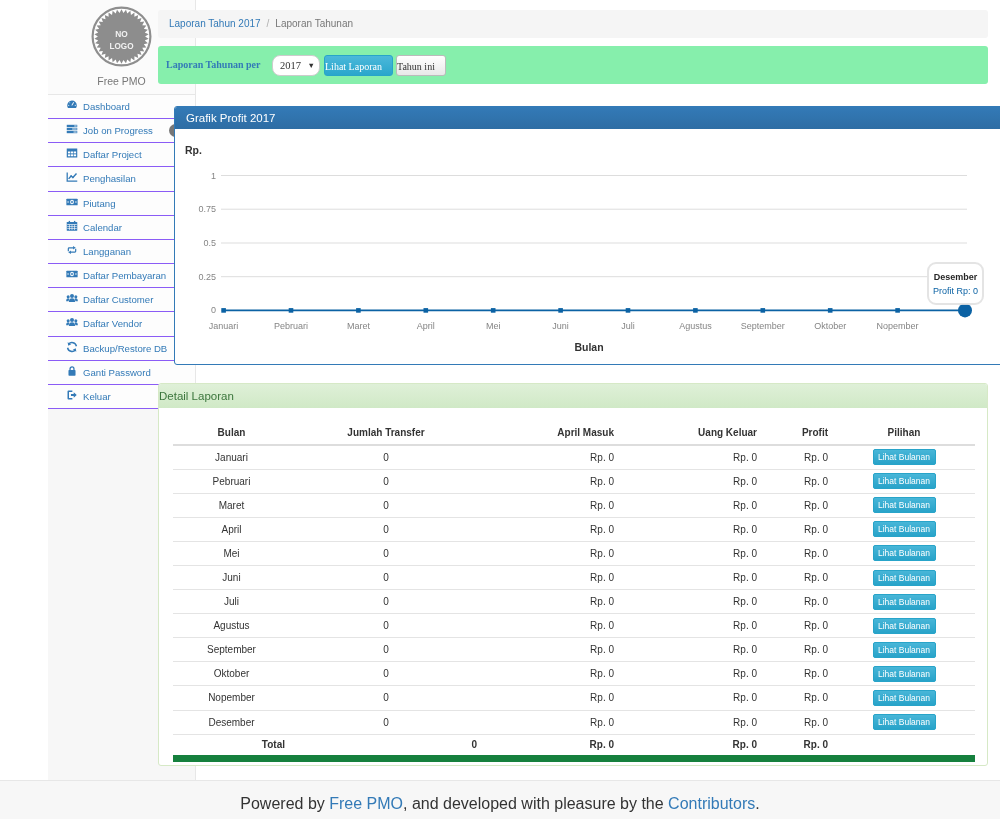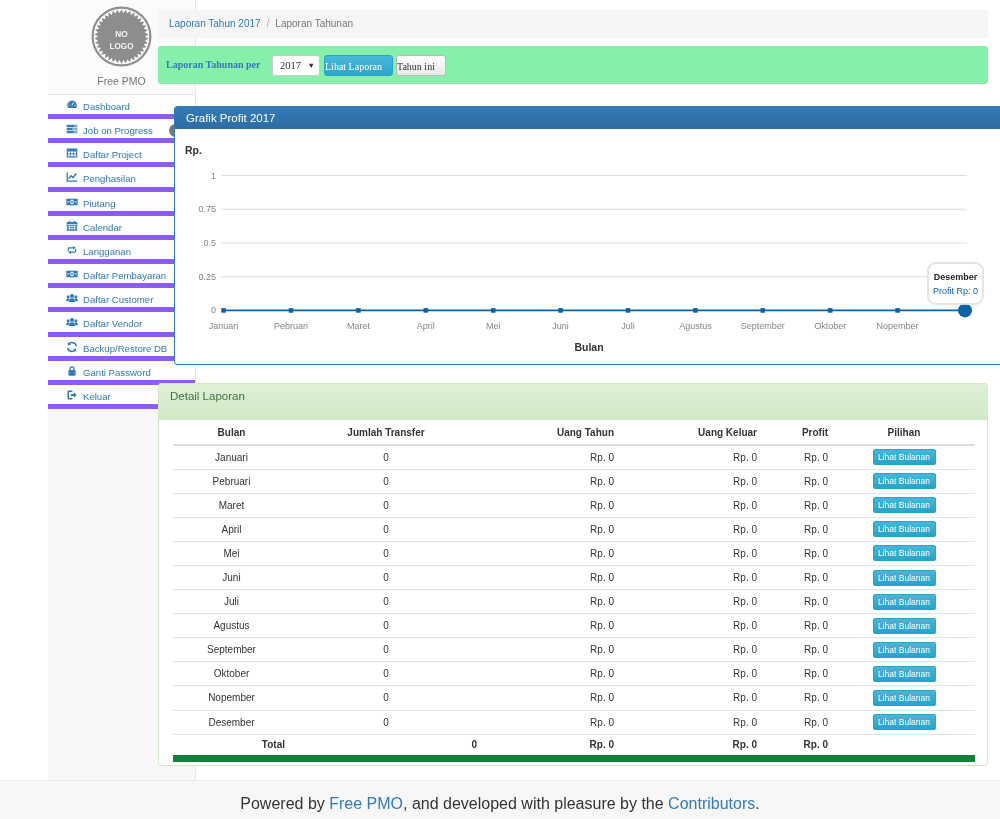--- a/index.html
+++ b/index.html
@@ -6,45 +6,45 @@
 html,body { width:1000px; height:819px; }
 body { font-family:"Liberation Sans",sans-serif; font-size:10px; color:#333; background:#fff; position:relative; overflow:hidden; }
 a { color:#337ab7; text-decoration:none; }
 
 
 #sidebar { position:absolute; left:8px; top:0; width:148px; height:781px; background:#f7f7f7; border-right:1px solid #e7e7e7;margin-left:40px; }
 #logo-block { height:95px; padding-top:6px; border-bottom:1px solid #e7e7e7; text-align:center; overflow:hidden; background:#fbfbfb; }
 #logo-block svg { display:block; margin:0 auto; }
 #brand { color:#777; font-size:10.5px; margin-top:7px; }
 #menu { list-style:none; }
-#menu li { display:block; height:24.17px; line-height:23.17px; font-size:9.6px; background:#fdfdfd; border-bottom:5px solid #8b5cf6; padding-left:18px; color:#337ab7; white-space:nowrap; position:relative; }
+#menu li { display:block; height:24.17px; line-height:23.17px; font-size:9.6px; background:#fdfdfd; border-bottom:1px solid #8b5cf6; padding-left:18px; color:#337ab7; white-space:nowrap; position:relative; }
 #menu li .ic { display:inline-block; width:12px; height:11px; vertical-align:-1px; margin-right:5px; }
 #menu .badge0 { position:absolute; right:11px; top:5px; width:15px; height:13px; background:#777; color:#fff; border-radius:8px; text-align:center; line-height:13px; font-size:8px; font-weight:bold; }
 #menu .chev { position:absolute; right:9px; top:0; color:#666; font-size:9.5px; }
 
 
 #content { position:absolute; left:158px; top:0; width:830px; }
 #breadcrumb { position:absolute; left:0; top:10px; width:830px; height:28px; background:#f5f5f5; border-radius:3px; line-height:28px; padding-left:11px; color:#777; }
 #breadcrumb .sep { color:#b0b0b0; padding:0 6px; }
 
 #formbar { position:absolute; left:0; top:46px; width:830px; height:38px; background:#86efac; border-radius:3px;font-family:Liberation Serif, serif; }
 #formbar .lbl { position:absolute; left:8px; top:0; line-height:38px; font-weight:bold; color:#337ab7; font-size:10px; }
-#sel { position:absolute; left:114px; top:9px; width:48px; height:21px; background:#fff; border:1px solid #ccc; border-radius:3px; line-height:19px; padding-left:7px; color:#333; font-size:10.5px; }
+#sel { position:absolute; left:114px; top:9px; width:48px; height:21px; background:#fff; border:1px solid #ccc; border-radius:8px; line-height:19px; padding-left:7px; color:#333; font-size:10.5px; }
 #sel .car { position:absolute; right:4px; top:0; line-height:20px; font-size:7.5px; color:#333; }
 .btn { position:absolute; top:9px; height:21px; border-radius:3px; font-size:10px; line-height:21px; }
 #btn-lihat { left:166px; width:69px; background:linear-gradient(#4bb8da,#2aa6cc); border:1px solid #28a4c9; color:#fff; }
 #btn-tahun { left:238px; width:50px; background:linear-gradient(#ffffff,#e8e8e8); border:1px solid #bbb; color:#333; }
 
 
 #chartpanel { position:absolute; left:16px; top:106px; width:830px; height:259px; border:1px solid #337ab7; border-radius:3px; background:#fff; }
 #chartpanel .hd { height:22px; background:linear-gradient(#337ab7,#2e6da4); color:#fff; font-size:11.5px; line-height:22px; padding-left:11px; border-radius:2px 2px 0 0; }
 
 
 #detailpanel { position:absolute; left:0; top:383px; width:830px; height:383px; border:1px solid #d6e9c6; border-radius:3px; background:#fff; }
-#detailpanel .hd { height:36px; background:linear-gradient(#dff0d8,#d0e9c6); color:#3c763d; font-size:11.5px; line-height:24px; padding-left:11px; border-radius:2px 2px 0 0; }
+#detailpanel .hd { height:24px; background:linear-gradient(#dff0d8,#d0e9c6); color:#3c763d; font-size:11.5px; line-height:24px; border-radius:2px 2px 0 0; }
 
 table { border-collapse:collapse; table-layout:fixed; position:absolute; left:14px; top:36px; width:802px; font-size:10px; }
 th, td { padding:0 5px; height:24.1px; border-top:1px solid #e4e4e4; }
 thead th { border-top:none; border-bottom:2px solid #ddd; height:25px; }
 tr.last td { border-bottom:7px solid #15803d;text-align:right; }
 col.c1 { width:117px; } col.c2 { width:192px; } col.c3 { width:137px; }
 col.c4 { width:143px; } col.c5 { width:71px; } col.c6 { width:142px; }
 .tc { text-align:center; } .tr { text-align:right; }
 .btnxs { display:inline-block; width:63px; height:16px; background:linear-gradient(#48b6d8,#28a3c9); border:1px solid #28a4c9; border-radius:2px; color:#fff; font-size:8.5px; line-height:14px; text-align:center; }
 
@@ -221,21 +221,21 @@
           <col class="c2">
           <col class="c3">
           <col class="c4">
           <col class="c5">
           <col class="c6">
         </colgroup>
       <thead>
         <tr>
             <th class="tc">Bulan</th>
             <th class="tc">Jumlah Transfer</th>
-            <th class="tr">Uang Tahun</th>
+            <th class="tr">April Masuk</th>
             <th class="tr">Uang Keluar</th>
             <th class="tr">Profit</th>
             <th class="tc">Pilihan</th>
           </tr>
       </thead>
       <tbody id="tbody">
           <tr>
             <td class="tc">Januari</td>
             <td class="tc">0</td>
             <td class="tr">Rp. 0</td>

